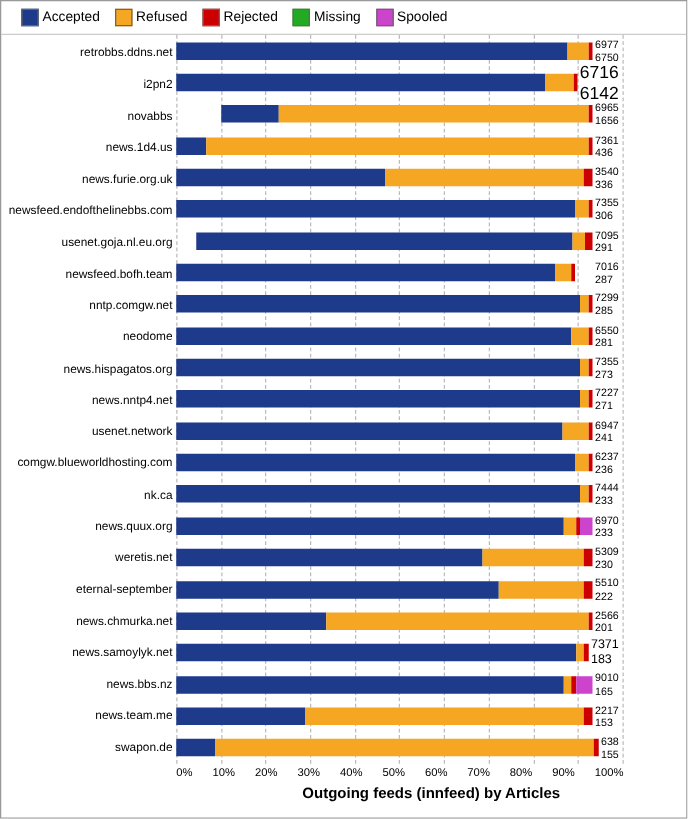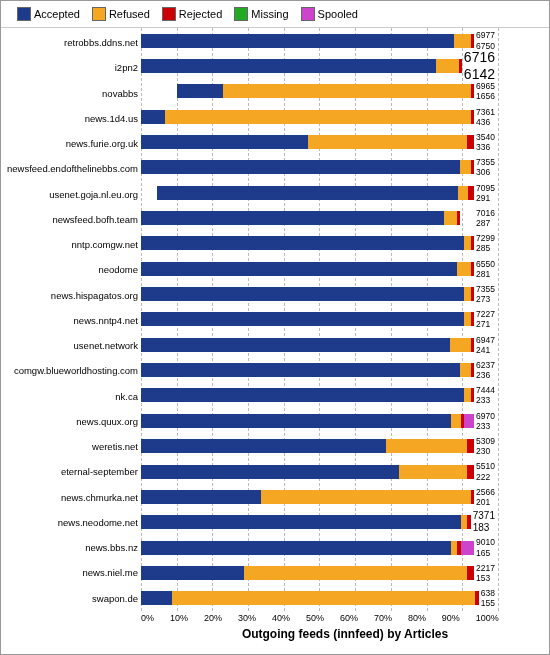--- a/index.html
+++ b/index.html
@@ -69,23 +69,23 @@
         <div class="y-label">neodome</div>
         <div class="y-label">news.hispagatos.org</div>
         <div class="y-label">news.nntp4.net</div>
         <div class="y-label">usenet.network</div>
         <div class="y-label">comgw.blueworldhosting.com</div>
         <div class="y-label">nk.ca</div>
         <div class="y-label">news.quux.org</div>
         <div class="y-label">weretis.net</div>
         <div class="y-label">eternal-september</div>
         <div class="y-label">news.chmurka.net</div>
-        <div class="y-label">news.neodome.net</div>
+        <div class="y-label">news.samoylyk.net</div>
         <div class="y-label">news.bbs.nz</div>
-        <div class="y-label">news.niel.me</div>
+        <div class="y-label">news.team.me</div>
         <div class="y-label">swapon.de</div>
       </div>
 
     <div style="flex:1; position:relative; padding-right:54px;">
 
       <div class="dashed-grid">
         <div class="dashed-col"></div>
         <div class="dashed-col"></div>
         <div class="dashed-col"></div>
         <div class="dashed-col"></div>

